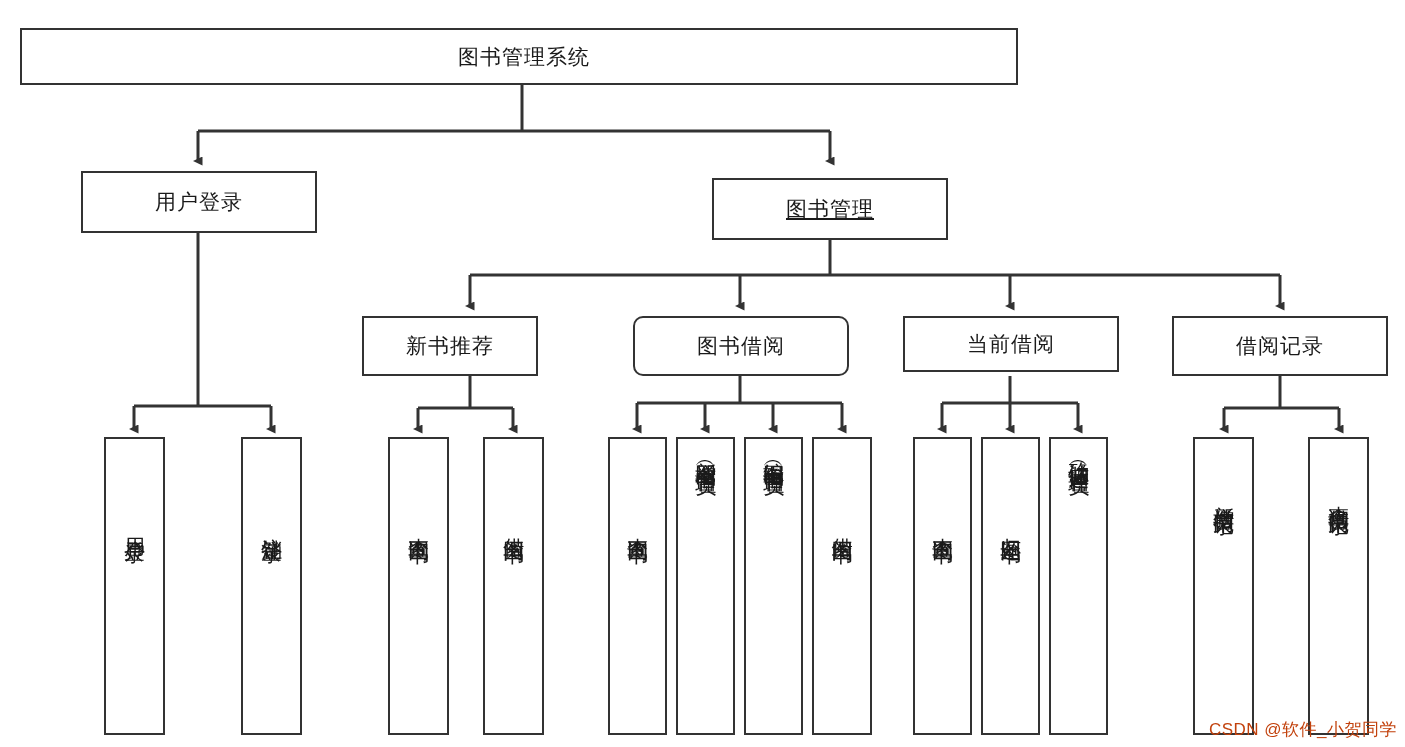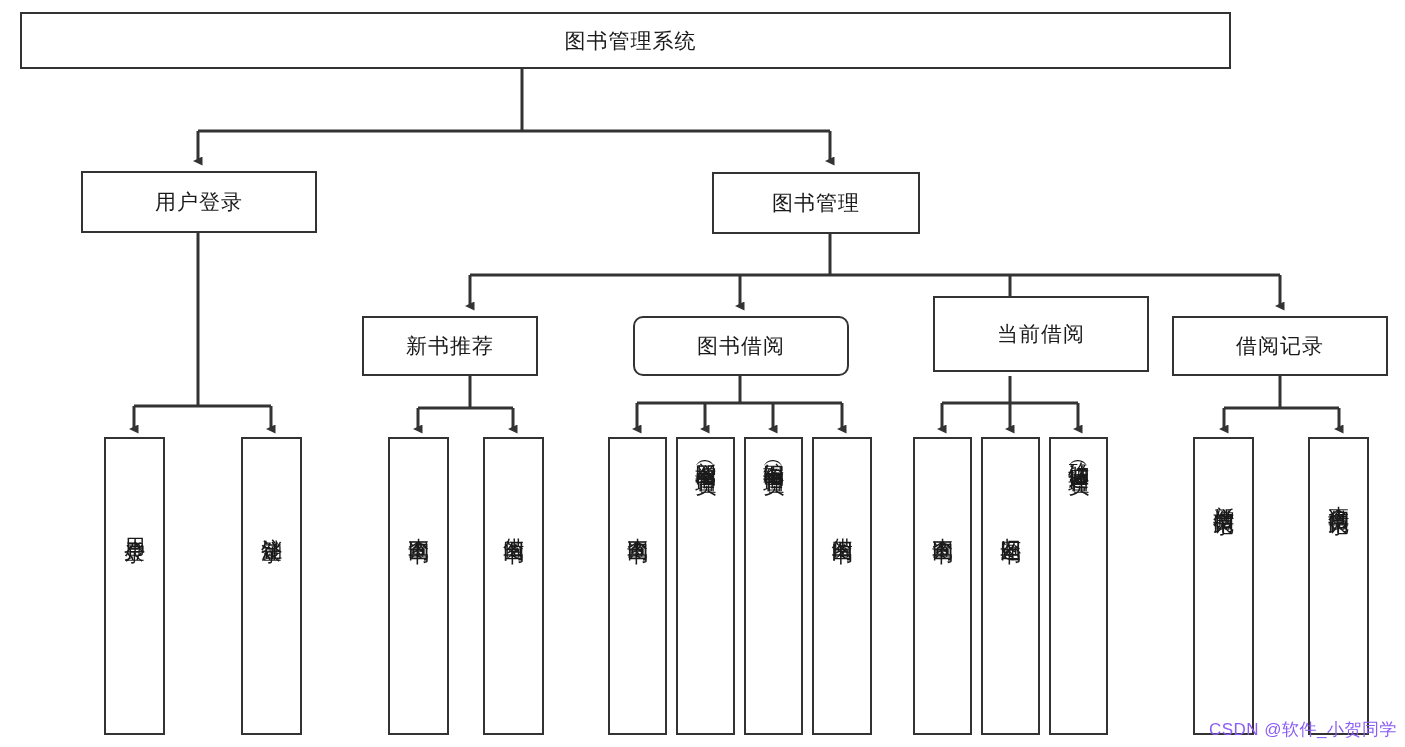--- a/index.html
+++ b/index.html
@@ -56,21 +56,21 @@
     margin-top: 76px;
   }
   .node.v.mid3 .vtext {
     margin-top: 44px;
   }
   .watermark {
     position: absolute;
     right: 8px;
     bottom: 6px;
     font-size: 17px;
-    color: #8b5cf6;
+    color: #c2410c;
     letter-spacing: 0.5px;
     z-index: 3;
     white-space: nowrap;
   }
 </style>
 </head>
 <body>
 
 <div id="canvas">
 
@@ -117,38 +117,38 @@
       <path d="M1010,403 L1010,429" marker-end="url(#arrow)"></path>
       <path d="M1078,403 L1078,429" marker-end="url(#arrow)"></path>
 
       <path d="M1280,376 L1280,408"></path>
       <path d="M1224,408 L1339,408"></path>
       <path d="M1224,408 L1224,429" marker-end="url(#arrow)"></path>
       <path d="M1339,408 L1339,429" marker-end="url(#arrow)"></path>
     </g>
   </svg>
 
-  <div class="node h" style="left:20px; top:12px; width:1211px; height:57px;padding-left:10px;">
+  <div class="node h" style="left:20px; top:28px; width:998px; height:57px;padding-left:10px;">
     <span>图书管理系统</span>
   </div>
 
   <div class="node h" style="left:81px; top:171px; width:236px; height:62px;">
     <span>用户登录</span>
   </div>
-  <div class="node h" style="left:712px; top:172px; width:208px; height:62px;">
+  <div class="node h" style="left:712px; top:178px; width:236px; height:62px;text-decoration:underline;">
     <span>图书管理</span>
   </div>
 
   <div class="node h" style="left:362px; top:316px; width:176px; height:60px;">
     <span>新书推荐</span>
   </div>
   <div class="node h" style="left:633px; top:316px; width:216px; height:60px;border-radius:10px;">
     <span>图书借阅</span>
   </div>
-  <div class="node h" style="left:903px; top:296px; width:216px; height:76px;margin-left:30px;">
+  <div class="node h" style="left:903px; top:316px; width:216px; height:56px;">
     <span>当前借阅</span>
   </div>
   <div class="node h" style="left:1172px; top:316px; width:216px; height:60px;text-align:right;">
     <span>借阅记录</span>
   </div>
 
   <div class="node v mid" style="left:104px; top:437px; width:61px; height:298px;">
     <span class="vtext">用户登录</span>
   </div>
   <div class="node v mid" style="left:241px; top:437px; width:61px; height:298px;">

